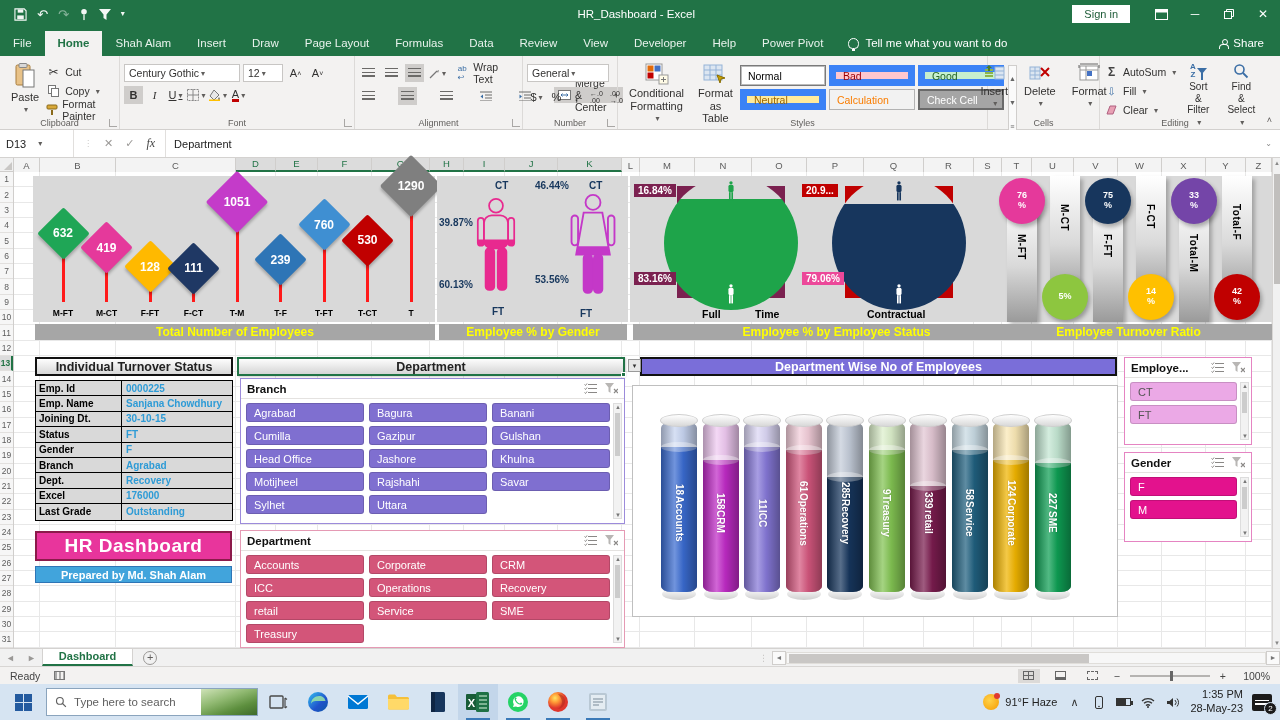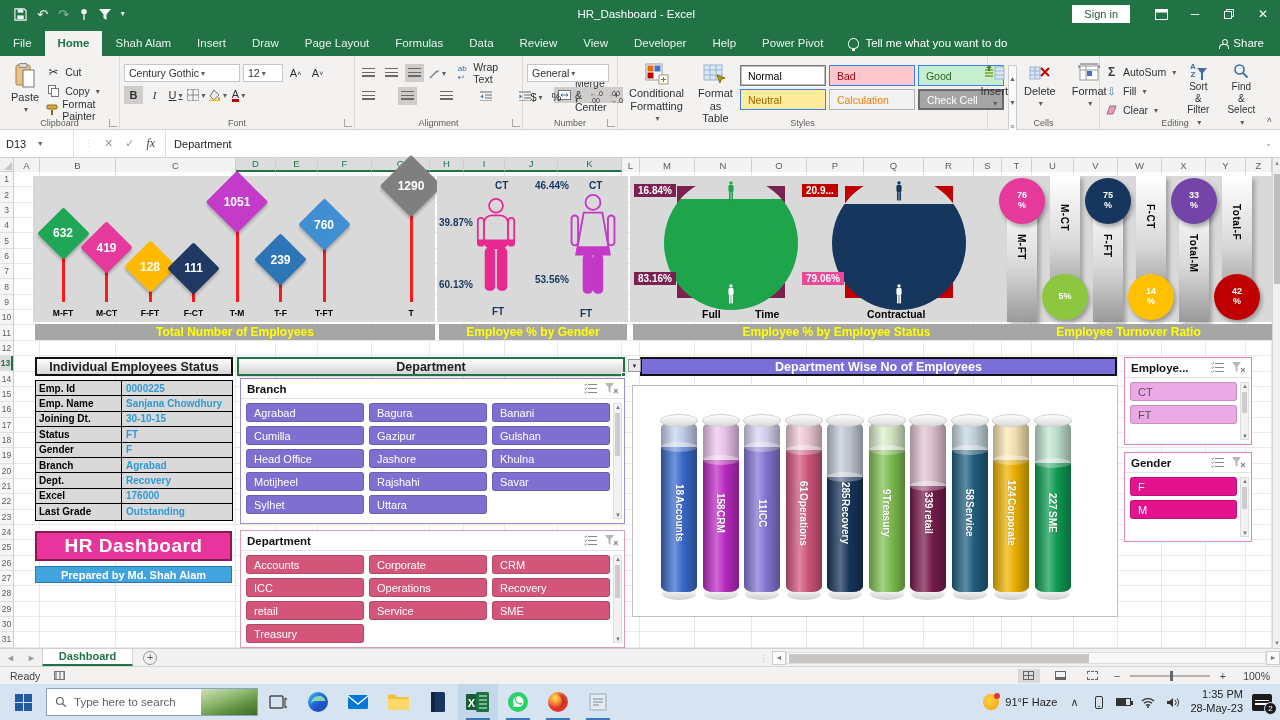--- a/index.html
+++ b/index.html
@@ -37,21 +37,21 @@
   .rbody { display:flex; flex:1; }
   .bigbtn { display:flex; flex-direction:column; align-items:center; justify-content:flex-start; padding:3px 7px; font-size:11px; color:#323130; gap:2px; }
   .smallrows { display:flex; flex-direction:column; justify-content:flex-start; gap:3px; padding-top:4px; }
   .sbtn { display:flex; align-items:center; gap:4px; font-size:10.5px; color:#323130; height:16px; }
   .ico16 { width:15px; height:15px; display:inline-flex; align-items:center; justify-content:center; font-size:12px; }
   .dd::after { content:"▾"; font-size:8px; color:#605e5c; margin-left:2px; }
   .combo { background:#fff; border:1px solid #c8c6c4; height:18px; display:flex; align-items:center; padding:0 4px; font-size:10.5px; color:#323130; }
   .fbtn { min-width:19px; height:18px; display:inline-flex; align-items:center; justify-content:center; font-size:11px; color:#323130; }
   .fbtn.on { background:#cfcdcb; }
   .bars { width:13px; height:11px; background:repeating-linear-gradient(#6b6a68 0 1.5px,transparent 1.5px 3.6px); }
-  .stylechip { width:86px; height:21px; display:flex; align-items:center; padding:0 7px; font-size:10.5px; border:1px solid #3b82f6; }
+  .stylechip { width:86px; height:21px; display:flex; align-items:center; padding:0 7px; font-size:10.5px; border:7px solid #3b82f6; }
   .chip-normal { background:#fff; color:#000; border:1px solid #7a7a7a; box-shadow:0 0 0 1px #bbb inset; }
   .chip-bad { background:#ffc7ce; color:#9c0006; }
   .chip-good { background:#c6efce; color:#276727; }
   .chip-neutral { background:#ffeb9c; color:#9c6500; }
   .chip-calc { background:#f2f2f2; color:#fa7d00; border:1px solid #b3b3b3; }
   .chip-check { background:#a5a5a5; color:#fff; border:2px solid #6a6a6a; }
   .gallery { display:grid; grid-template-columns:repeat(3,88px); grid-auto-rows:23px; gap:1px; padding-top:5px; }
   .galscroll { width:13px; margin:5px 0 0 2px; display:flex; flex-direction:column; border:1px solid #d0cecc; background:#fafafa; }
   .galscroll span { flex:1; display:flex; align-items:center; justify-content:center; font-size:7px; color:#666; }
   .funnel { width:0; height:0; border-left:5px solid transparent; border-right:5px solid transparent; border-top:6px solid #3b6ea5; position:relative; display:inline-block; }
@@ -698,20 +698,28 @@
         <div class="stem" style="height: 23.9333px;"></div>
         <span class="llabel">T-F</span>
       </div>
       <div class="lolli" style="left: 261px; width: 60px;">
         <div class="diamond" style="height: 37px; width: 37px;">
           <span class="dsq" style="background: rgb(63, 143, 210);"></span>
           <span class="dval">760</span>
         </div>
         <div class="stem" style="height: 58.6667px;"></div>
         <span class="llabel">T-FT</span>
+      </div>
+      <div class="lolli" style="left: 304.5px; width: 60px;">
+        <div class="diamond" style="height: 37px; width: 37px;">
+          <span class="dsq" style="background: rgb(192, 0, 0);"></span>
+          <span class="dval">530</span>
+        </div>
+        <div class="stem" style="height: 43.3333px;"></div>
+        <span class="llabel">T-CT</span>
       </div>
       <div class="lolli" style="left: 348px; width: 60px;">
         <div class="diamond" style="height: 44px; width: 44px;">
           <span class="dsq" style="background: rgb(127, 127, 127);"></span>
           <span class="dval">1290</span>
         </div>
         <div class="stem" style="height: 94px;"></div>
         <span class="llabel">T</span>
       </div>
     </div>
@@ -856,21 +864,21 @@
       <span class="tlab" style="left: 203px; top: 58px;">Total-M</span>
       <div class="ribbonband" style="left: 237px; top: 0px; height: 124px;"></div>
       <div class="tcirc" style="background: rgb(192, 0, 0); left: 229px; bottom: 2px;">
         <span>42</span>
         <span>%</span>
       </div>
       <span class="tlab" style="left: 246px; top: 28px;">Total-F</span>
     </div>
   <div class="ctitle" style="left:985px;top:324px;width:287px">Employee Turnover Ratio</div>
 
-  <div class="epanel-head">Individual Employees Status</div>
+  <div class="epanel-head">Individual Turnover Status</div>
   <div class="etable" id="etable">
       <div class="etr">
         <div class="etl">Emp. Id</div>
         <div class="etv">0000225</div>
       </div>
       <div class="etr">
         <div class="etl">Emp. Name</div>
         <div class="etv">Sanjana Chowdhury</div>
       </div>
       <div class="etr">

